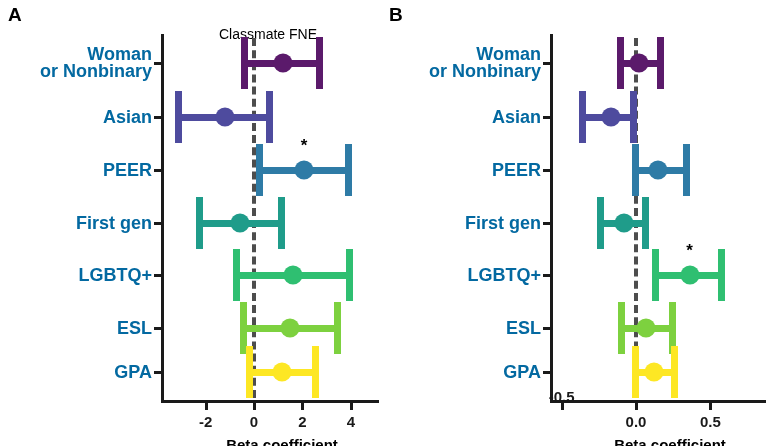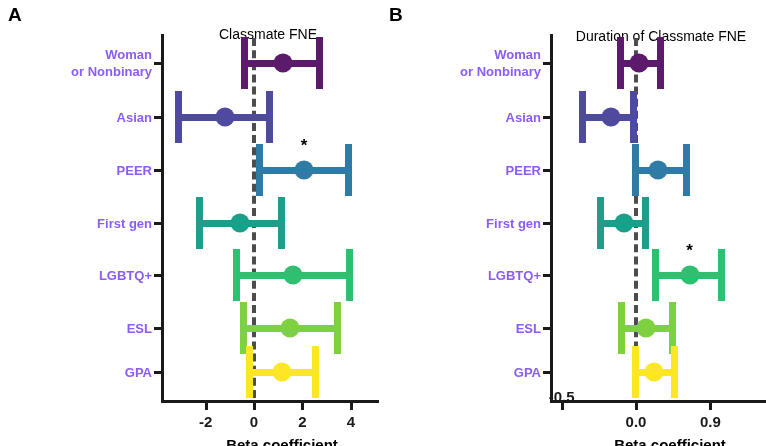--- a/index.html
+++ b/index.html
@@ -49,21 +49,21 @@
     width:3px;height:7px;
   }
   .xticklabel{
     position:absolute;
     font-size:15px;font-weight:bold;color:#1a1a1a;
     text-align:center;white-space:nowrap;
     transform:translateX(-50%);
   }
   .yticklabel{
     position:absolute;
-    font-size:13px;font-weight:bold;color:#8b5cf6;
+    font-size:18px;font-weight:bold;color:#0369a1;
     text-align:right;white-space:nowrap;
     line-height:17px;
     transform:translateY(-50%);
   }
   .axis-title{
     position:absolute;
     font-size:15px;font-weight:bold;color:#000;
     white-space:nowrap;transform:translateX(-50%);
   }
 
@@ -168,21 +168,20 @@
       <div class="cap" style="left: 239.964px; top: 302px; height: 52px; background: rgb(125, 209, 63);"></div>
       <div class="cap" style="left: 334.12px; top: 302px; height: 52px; background: rgb(125, 209, 63);"></div>
       <div class="point" style="left: 290.058px; top: 328px; width: 19px; height: 19px; background: rgb(125, 209, 63);"></div>
       <div class="errorbar" style="left: 246.014px; top: 369px; width: 73.084px; background: rgb(253, 231, 36);"></div>
       <div class="cap" style="left: 246.014px; top: 346px; height: 52px; background: rgb(253, 231, 36);"></div>
       <div class="cap" style="left: 312.098px; top: 346px; height: 52px; background: rgb(253, 231, 36);"></div>
       <div class="point" style="left: 282.072px; top: 372px; width: 19px; height: 19px; background: rgb(253, 231, 36);"></div>
     </div>
   <div class="panel panel-b" id="panel-B">
       <div class="panel-letter" style="left: 6px; top: 4px;">B</div>
-      <div class="panel-title" style="left: 278px; top: 8px; transform: translateX(-50%);">Duration of Classmate FNE</div>
       <div class="axis-y" style="left: 167px; top: 34px; height: 366px;"></div>
       <div class="axis-x" style="left: 167px; top: 400px; width: 216px;"></div>
       <div class="zeroline" style="left: 251px; top: 38px; height: 360px;"></div>
       <div class="ytick" style="left: 160px; top: 62px;"></div>
       <div class="yticklabel" style="right: 225px; top: 63px;">
         <div>Woman</div>
         <div>or Nonbinary</div>
       </div>
       <div class="ytick" style="left: 160px; top: 116px;"></div>
       <div class="yticklabel" style="right: 225px; top: 117px;">
@@ -206,21 +205,21 @@
       </div>
       <div class="ytick" style="left: 160px; top: 371px;"></div>
       <div class="yticklabel" style="right: 225px; top: 372px;">
         <div>GPA</div>
       </div>
       <div class="xtick" style="left: 177.6px; top: 403px;"></div>
       <div class="xticklabel" style="left: 178.6px; top: 388px;">-0.5</div>
       <div class="xtick" style="left: 252px; top: 403px;"></div>
       <div class="xticklabel" style="left: 253px; top: 413px;">0.0</div>
       <div class="xtick" style="left: 326.4px; top: 403px;"></div>
-      <div class="xticklabel" style="left: 327.4px; top: 413px;">0.9</div>
+      <div class="xticklabel" style="left: 327.4px; top: 413px;">0.5</div>
       <div class="axis-title" style="left: 287px; top: 436px;">Beta coefficient</div>
       <div class="errorbar" style="left: 233.656px; top: 60px; width: 47.616px; background: rgb(91, 26, 107);"></div>
       <div class="cap" style="left: 233.656px; top: 37px; height: 52px; background: rgb(91, 26, 107);"></div>
       <div class="cap" style="left: 274.272px; top: 37px; height: 52px; background: rgb(91, 26, 107);"></div>
       <div class="point" style="left: 255.976px; top: 63px; width: 19px; height: 19px; background: rgb(91, 26, 107);"></div>
       <div class="errorbar" style="left: 196.456px; top: 114px; width: 58.032px; background: rgb(78, 75, 158);"></div>
       <div class="cap" style="left: 196.456px; top: 91px; height: 52px; background: rgb(78, 75, 158);"></div>
       <div class="cap" style="left: 247.488px; top: 91px; height: 52px; background: rgb(78, 75, 158);"></div>
       <div class="point" style="left: 227.704px; top: 117px; width: 19px; height: 19px; background: rgb(78, 75, 158);"></div>
       <div class="errorbar" style="left: 248.536px; top: 167px; width: 58.032px; background: rgb(46, 123, 166);"></div>

